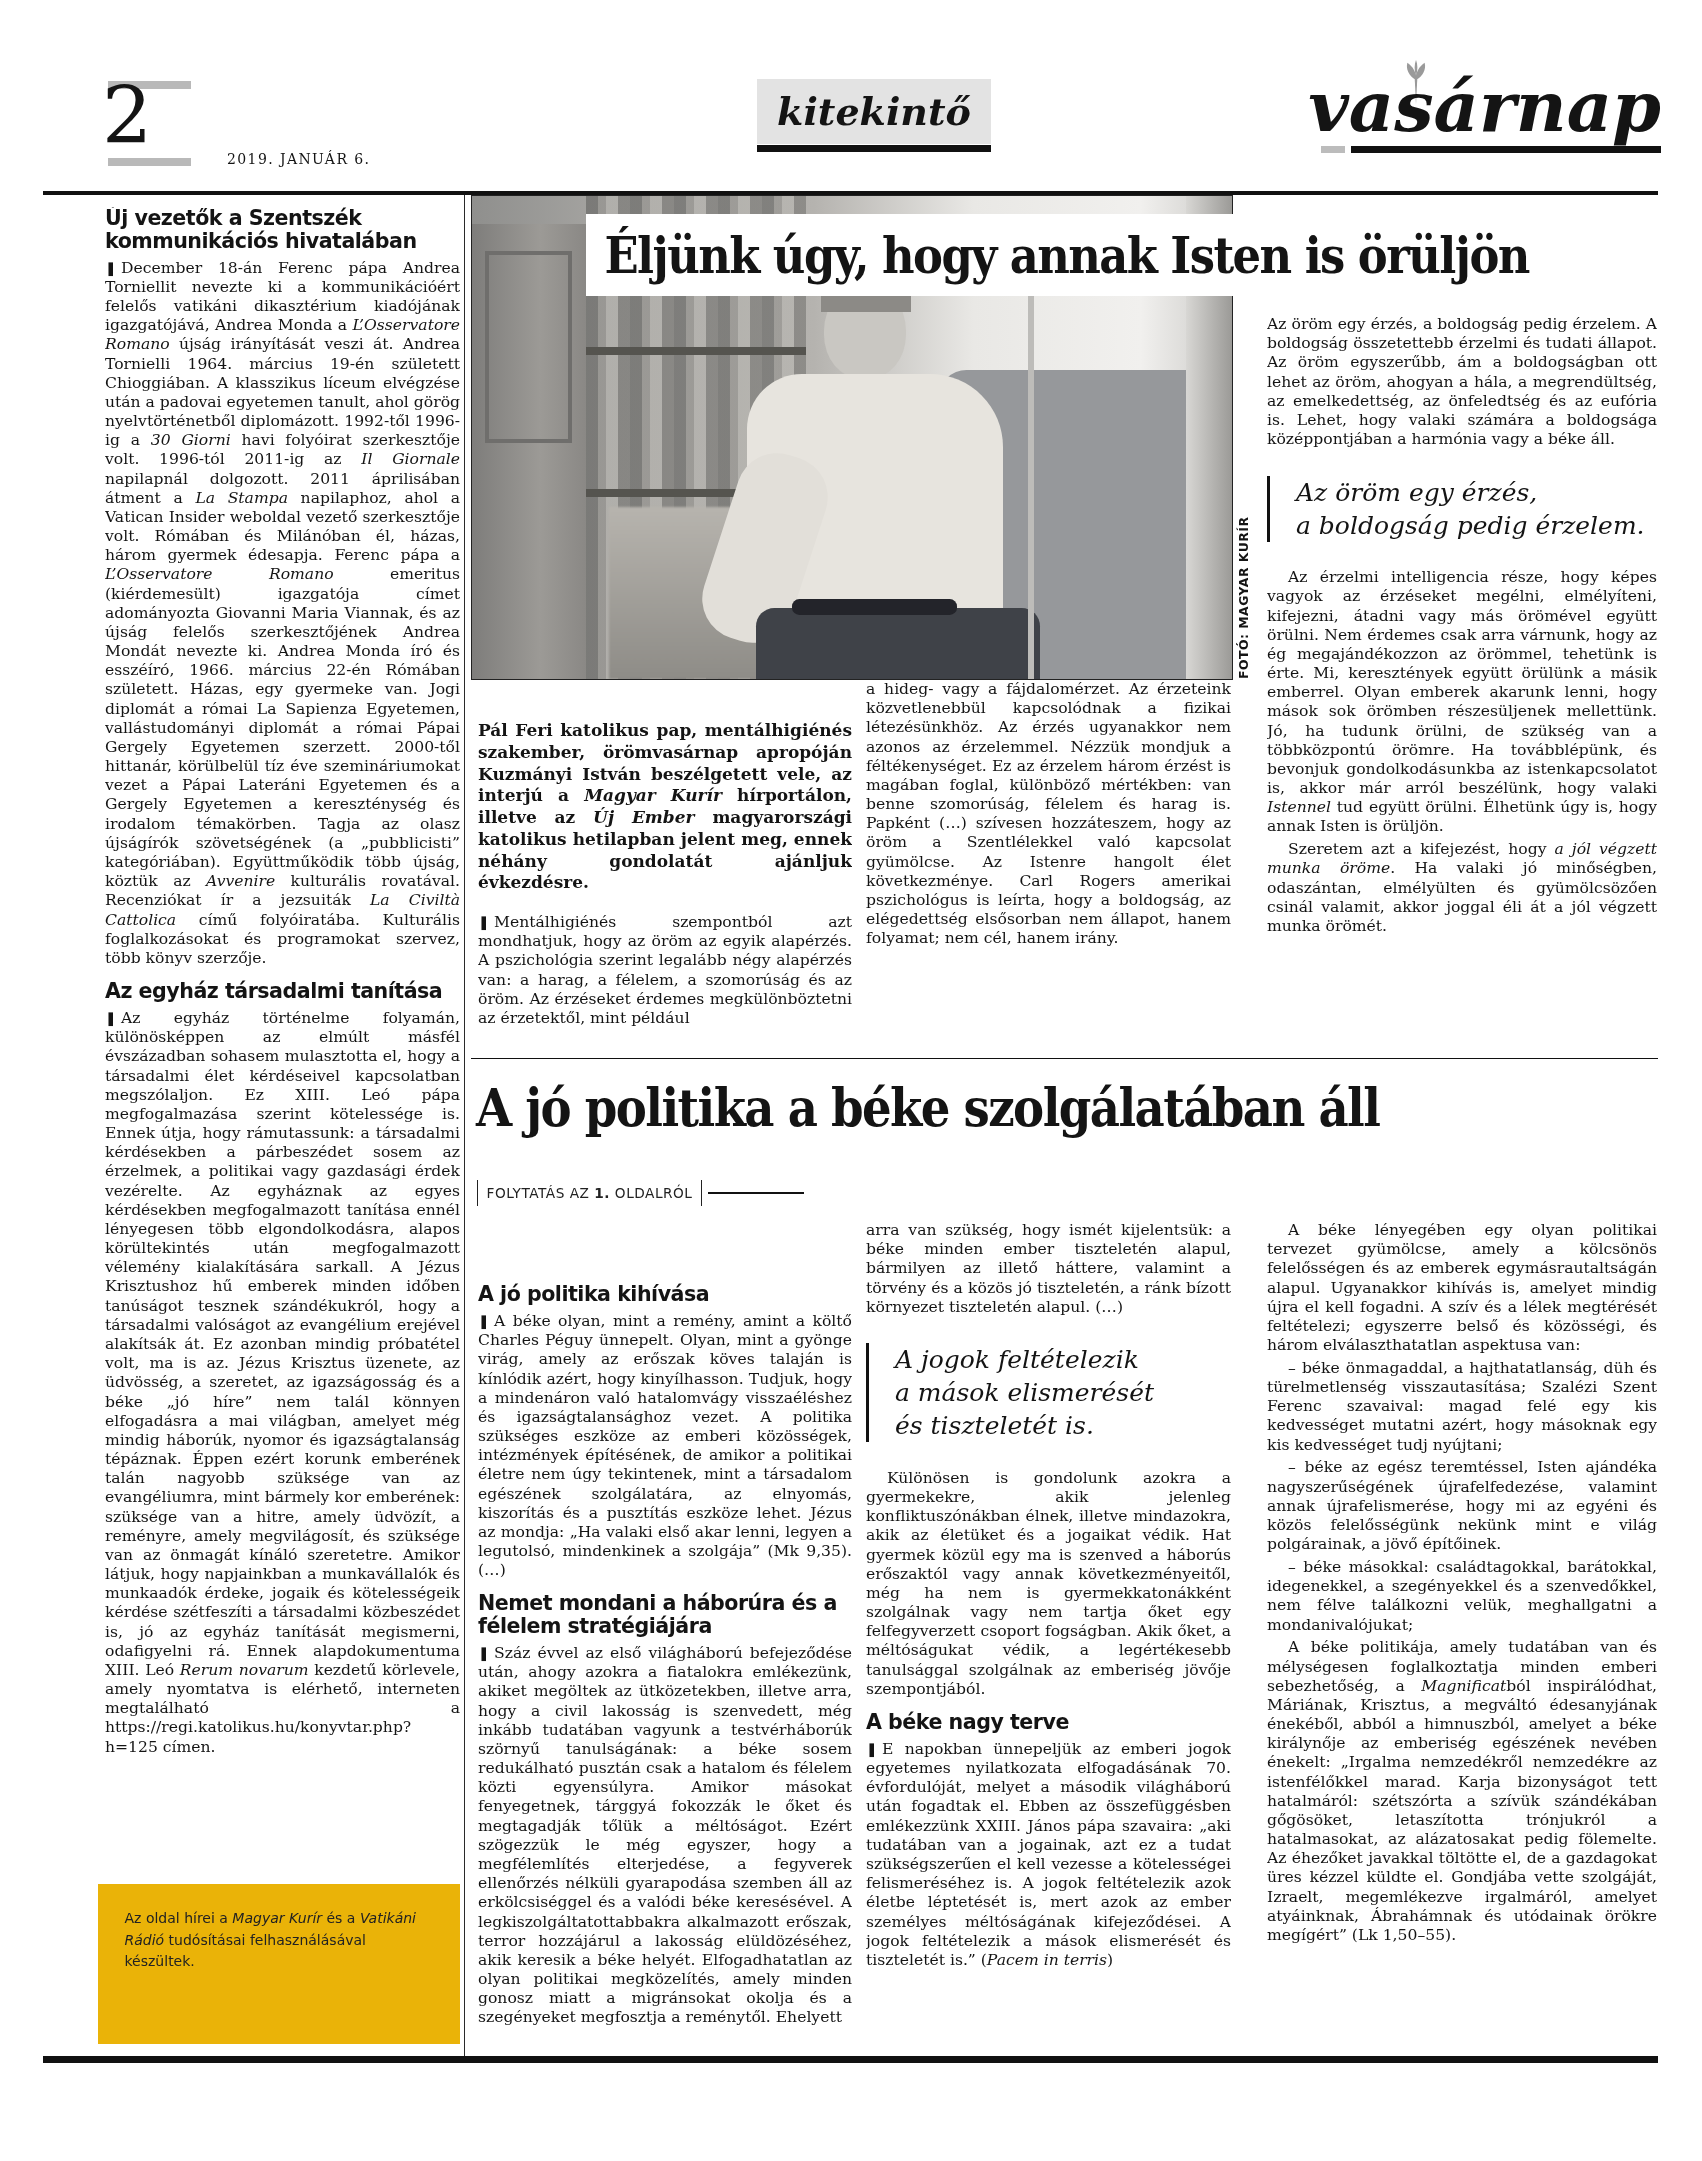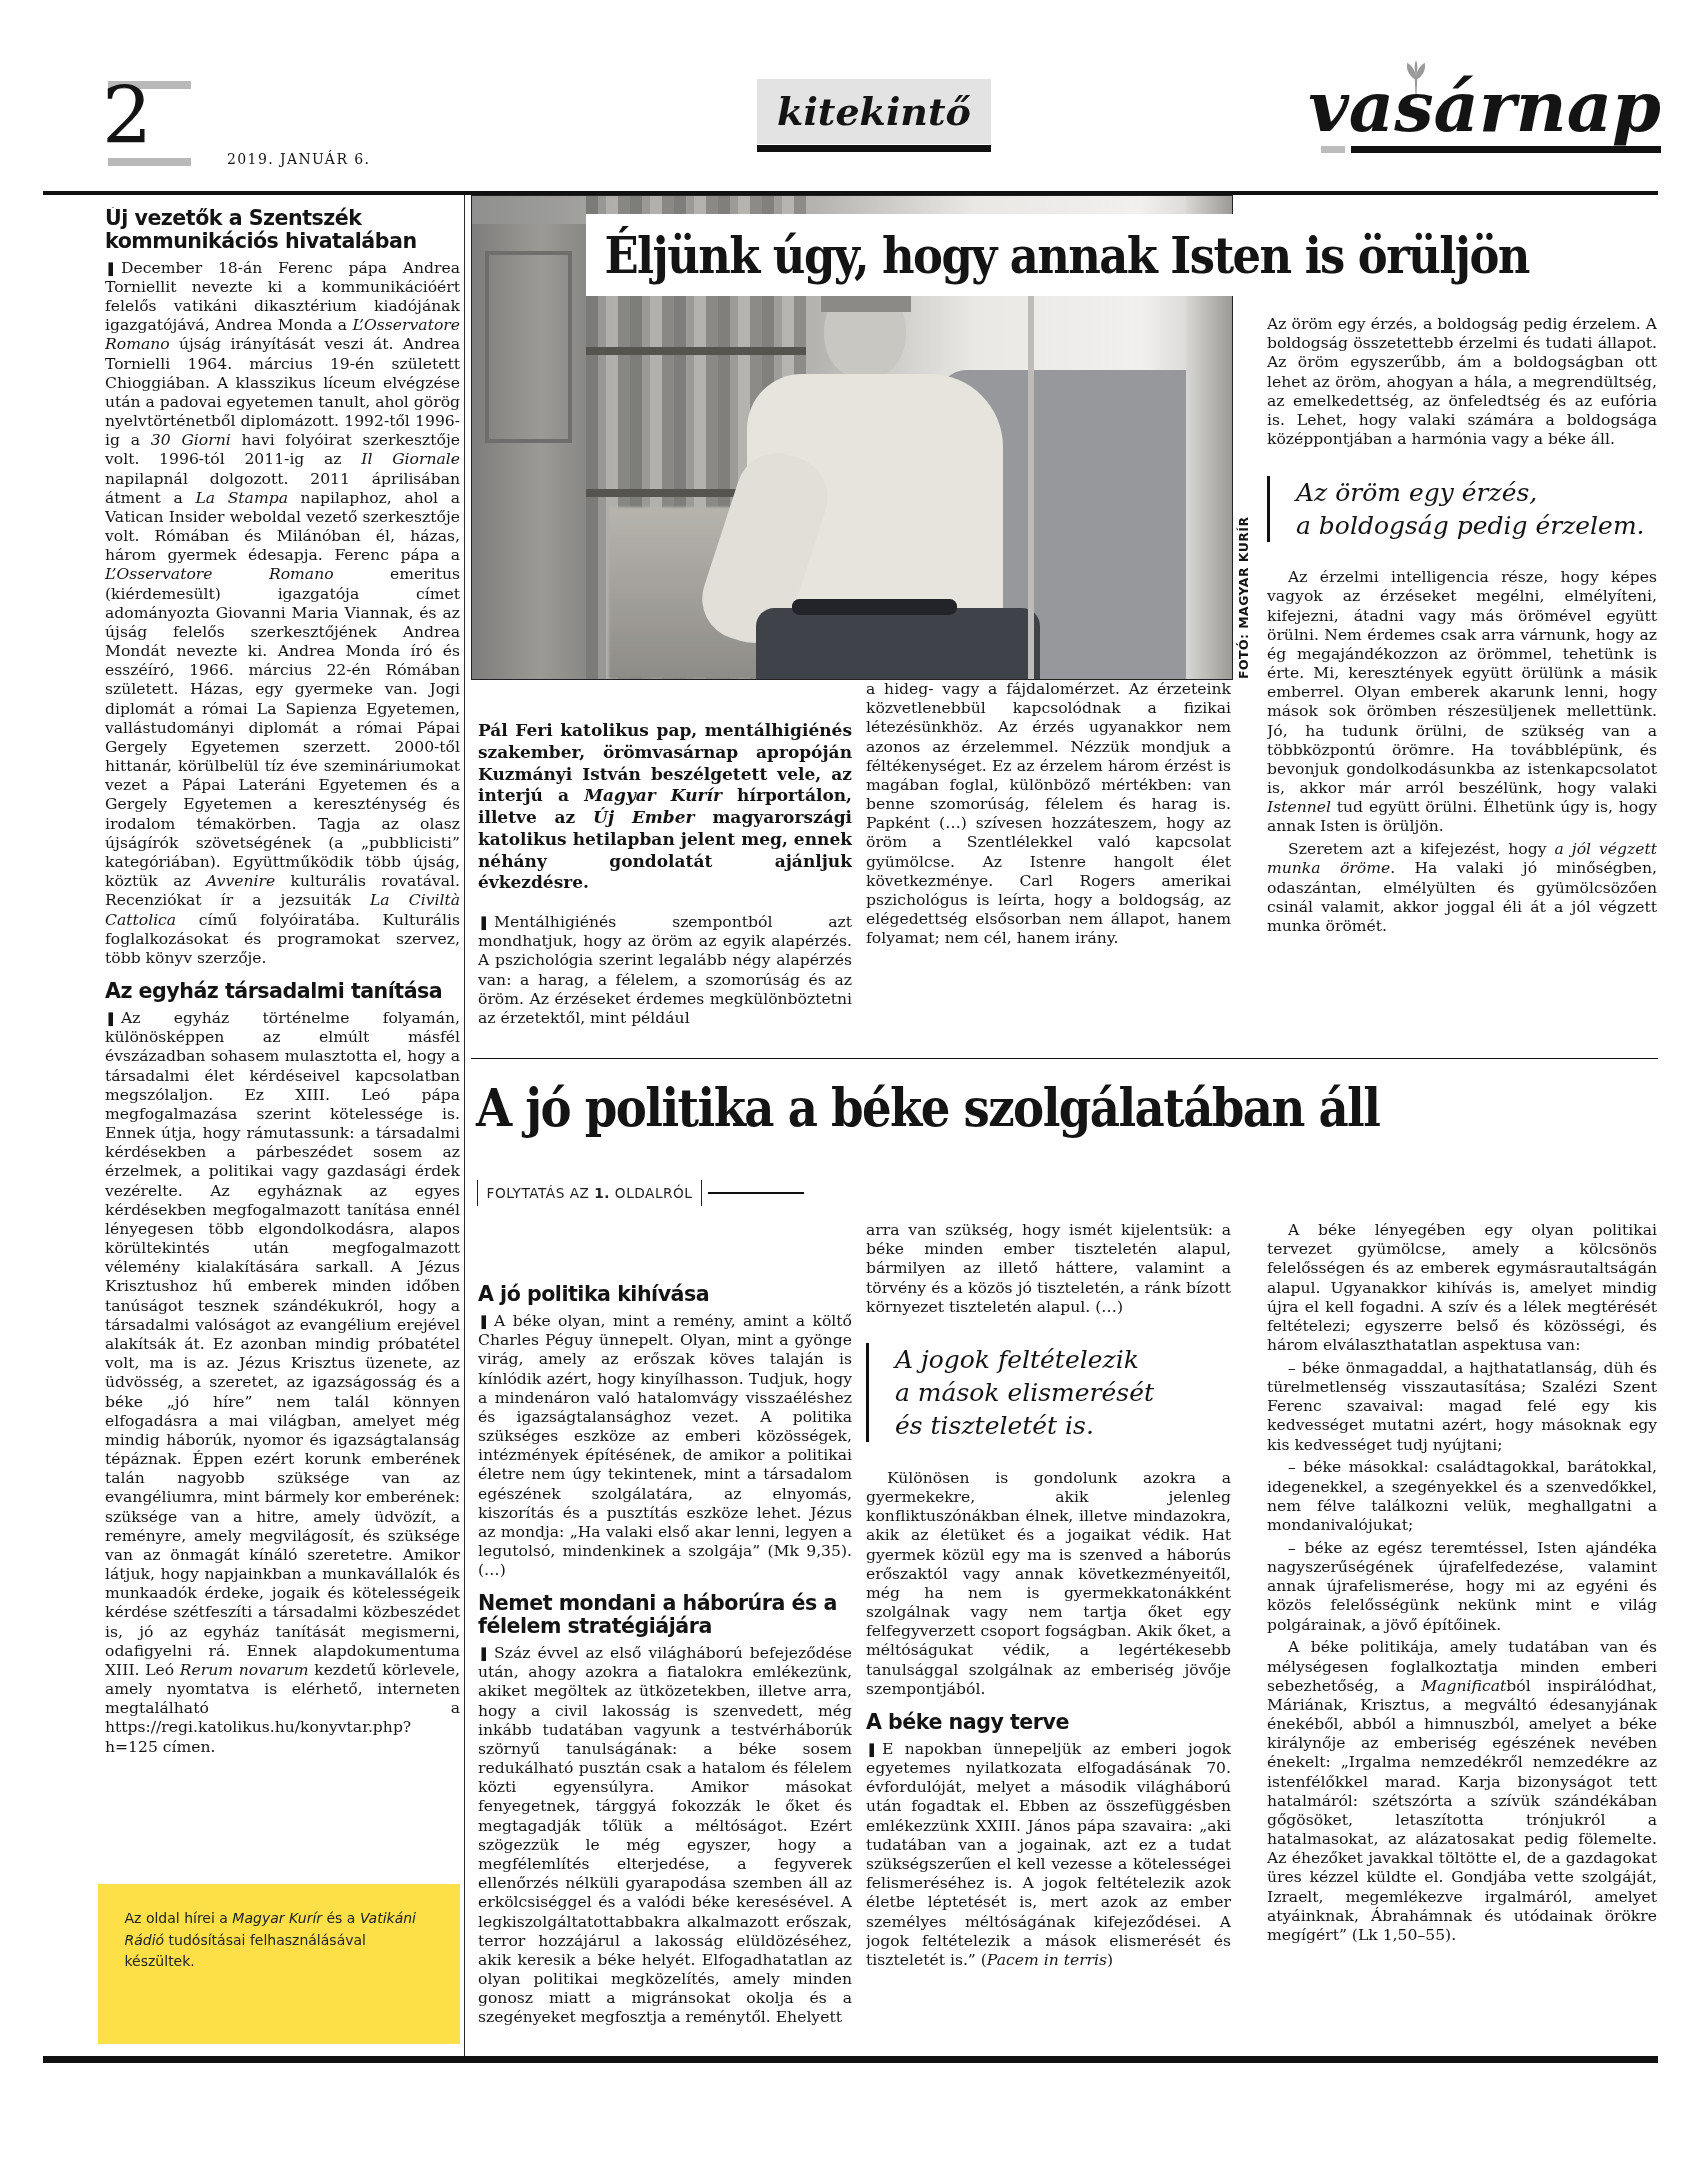--- a/index.html
+++ b/index.html
@@ -48,21 +48,21 @@
   
   .headline2{position:absolute;left:476px;top:1076px;font-family:"DejaVu Serif",serif;font-weight:bold;
              font-size:53px;white-space:nowrap;letter-spacing:-1.8px;transform:scaleX(.88);
              transform-origin:left center;z-index:4;}
   .kicker{position:absolute;left:477px;top:1180px;display:flex;align-items:center;
           font-family:"DejaVu Sans","Liberation Sans",sans-serif;font-size:13.7px;letter-spacing:0.5px;color:#222;}
   .kicker .bar{width:1.4px;height:26px;background:#222;}
   .kicker .ktext{padding:0 8.2px;}
   .kicker .dash{width:96px;height:1.8px;background:#111;margin-left:6.4px;}
   
-  .notebox{position:absolute;left:98px;top:1884px;width:362px;height:160px;background:#fde047;
+  .notebox{position:absolute;left:98px;top:1884px;width:362px;height:160px;background:#eab308;
            box-sizing:border-box;padding:24px 26.5px;font-family:"DejaVu Sans","Liberation Sans",sans-serif;
            font-size:14px;line-height:1.55;color:#222;text-align:left;}
 </style>
 </head>
 <body>
 
 <div class="page">
 
   <div class="graybar" style="left:108px;top:81px;width:83px;height:7.8px;"></div>
   <div class="pagenum">2</div>
@@ -166,19 +166,19 @@
     <p>arra van szükség, hogy ismét kijelentsük: a béke minden ember tiszteletén alapul, bármilyen az illető háttere, valamint a törvény és a közös jó tiszteletén, a ránk bízott környezet tiszteletén alapul. (…)</p>
     <div class="pullquote">A jogok feltételezik<br>a mások elismerését<br>és tiszteletét is.</div>
     <p class="ind">Különösen is gondolunk azokra a gyermekekre, akik jelenleg konfliktuszónákban élnek, illetve mindazokra, akik az életüket és a jogaikat védik. Hat gyermek közül egy ma is szenved a háborús erőszaktól vagy annak következményeitől, még ha nem is gyermekkatonákként szolgálnak vagy nem tartja őket egy felfegyverzett csoport fogságban. Akik őket, a méltóságukat védik, a legértékesebb tanulsággal szolgálnak az emberiség jövője szempontjából.</p>
     <div class="shead">A béke nagy terve</div>
     <p><span class="pm">❚</span>E napokban ünnepeljük az emberi jogok egyetemes nyilatkozata elfogadásának 70. évfordulóját, melyet a második világháború után fogadtak el. Ebben az összefüggésben emlékezzünk XXIII. János pápa szavaira: „aki tudatában van a jogainak, azt ez a tudat szükségszerűen el kell vezesse a kötelességei felismeréséhez is. A jogok feltételezik azok életbe léptetését is, mert azok az ember személyes méltóságának kifejeződései. A jogok feltételezik a mások elismerését és tiszteletét is.” (<i>Pacem in terris</i>)</p>
   </div>
 
   <div class="col" style="left:1267px;top:1221px;width:390px;height:819px;">
     <p class="ind">A béke lényegében egy olyan politikai tervezet gyümölcse, amely a kölcsönös felelősségen és az emberek egymásrautaltságán alapul. Ugyanakkor kihívás is, amelyet mindig újra el kell fogadni. A szív és a lélek megtérését feltételezi; egyszerre belső és közösségi, és három elválaszthatatlan aspektusa van:</p>
     <p class="ind">– béke önmagaddal, a hajthatatlanság, düh és türelmetlenség visszautasítása; Szalézi Szent Ferenc szavaival: magad felé egy kis kedvességet mutatni azért, hogy másoknak egy kis kedvességet tudj nyújtani;</p>
+    <p class="ind">– béke az egész teremtéssel, Isten ajándéka nagyszerűségének újrafelfedezése, valamint annak újrafelismerése, hogy mi az egyéni és közös felelősségünk nekünk mint e világ polgárainak, a jövő építőinek.</p>
     <p class="ind">– béke másokkal: családtagokkal, barátokkal, idegenekkel, a szegényekkel és a szenvedőkkel, nem félve találkozni velük, meghallgatni a mondanivalójukat;</p>
-    <p class="ind">– béke az egész teremtéssel, Isten ajándéka nagyszerűségének újrafelfedezése, valamint annak újrafelismerése, hogy mi az egyéni és közös felelősségünk nekünk mint e világ polgárainak, a jövő építőinek.</p>
     <p class="ind">A béke politikája, amely tudatában van és mélységesen foglalkoztatja minden emberi sebezhetőség, a <i>Magnificat</i>ból inspirálódhat, Máriának, Krisztus, a megváltó édesanyjának énekéből, abból a himnuszból, amelyet a béke királynője az emberiség egészének nevében énekelt: „Irgalma nemzedékről nemzedékre az istenfélőkkel marad. Karja bizonyságot tett hatalmáról: szétszórta a szívük szándékában gőgösöket, letaszította trónjukról a hatalmasokat, az alázatosakat pedig fölemelte. Az éhezőket javakkal töltötte el, de a gazdagokat üres kézzel küldte el. Gondjába vette szolgáját, Izraelt, megemlékezve irgalmáról, amelyet atyáinknak, Ábrahámnak és utódainak örökre megígért” (Lk 1,50–55).</p>
   </div>
 
 </div>
 
 
 </body></html>

